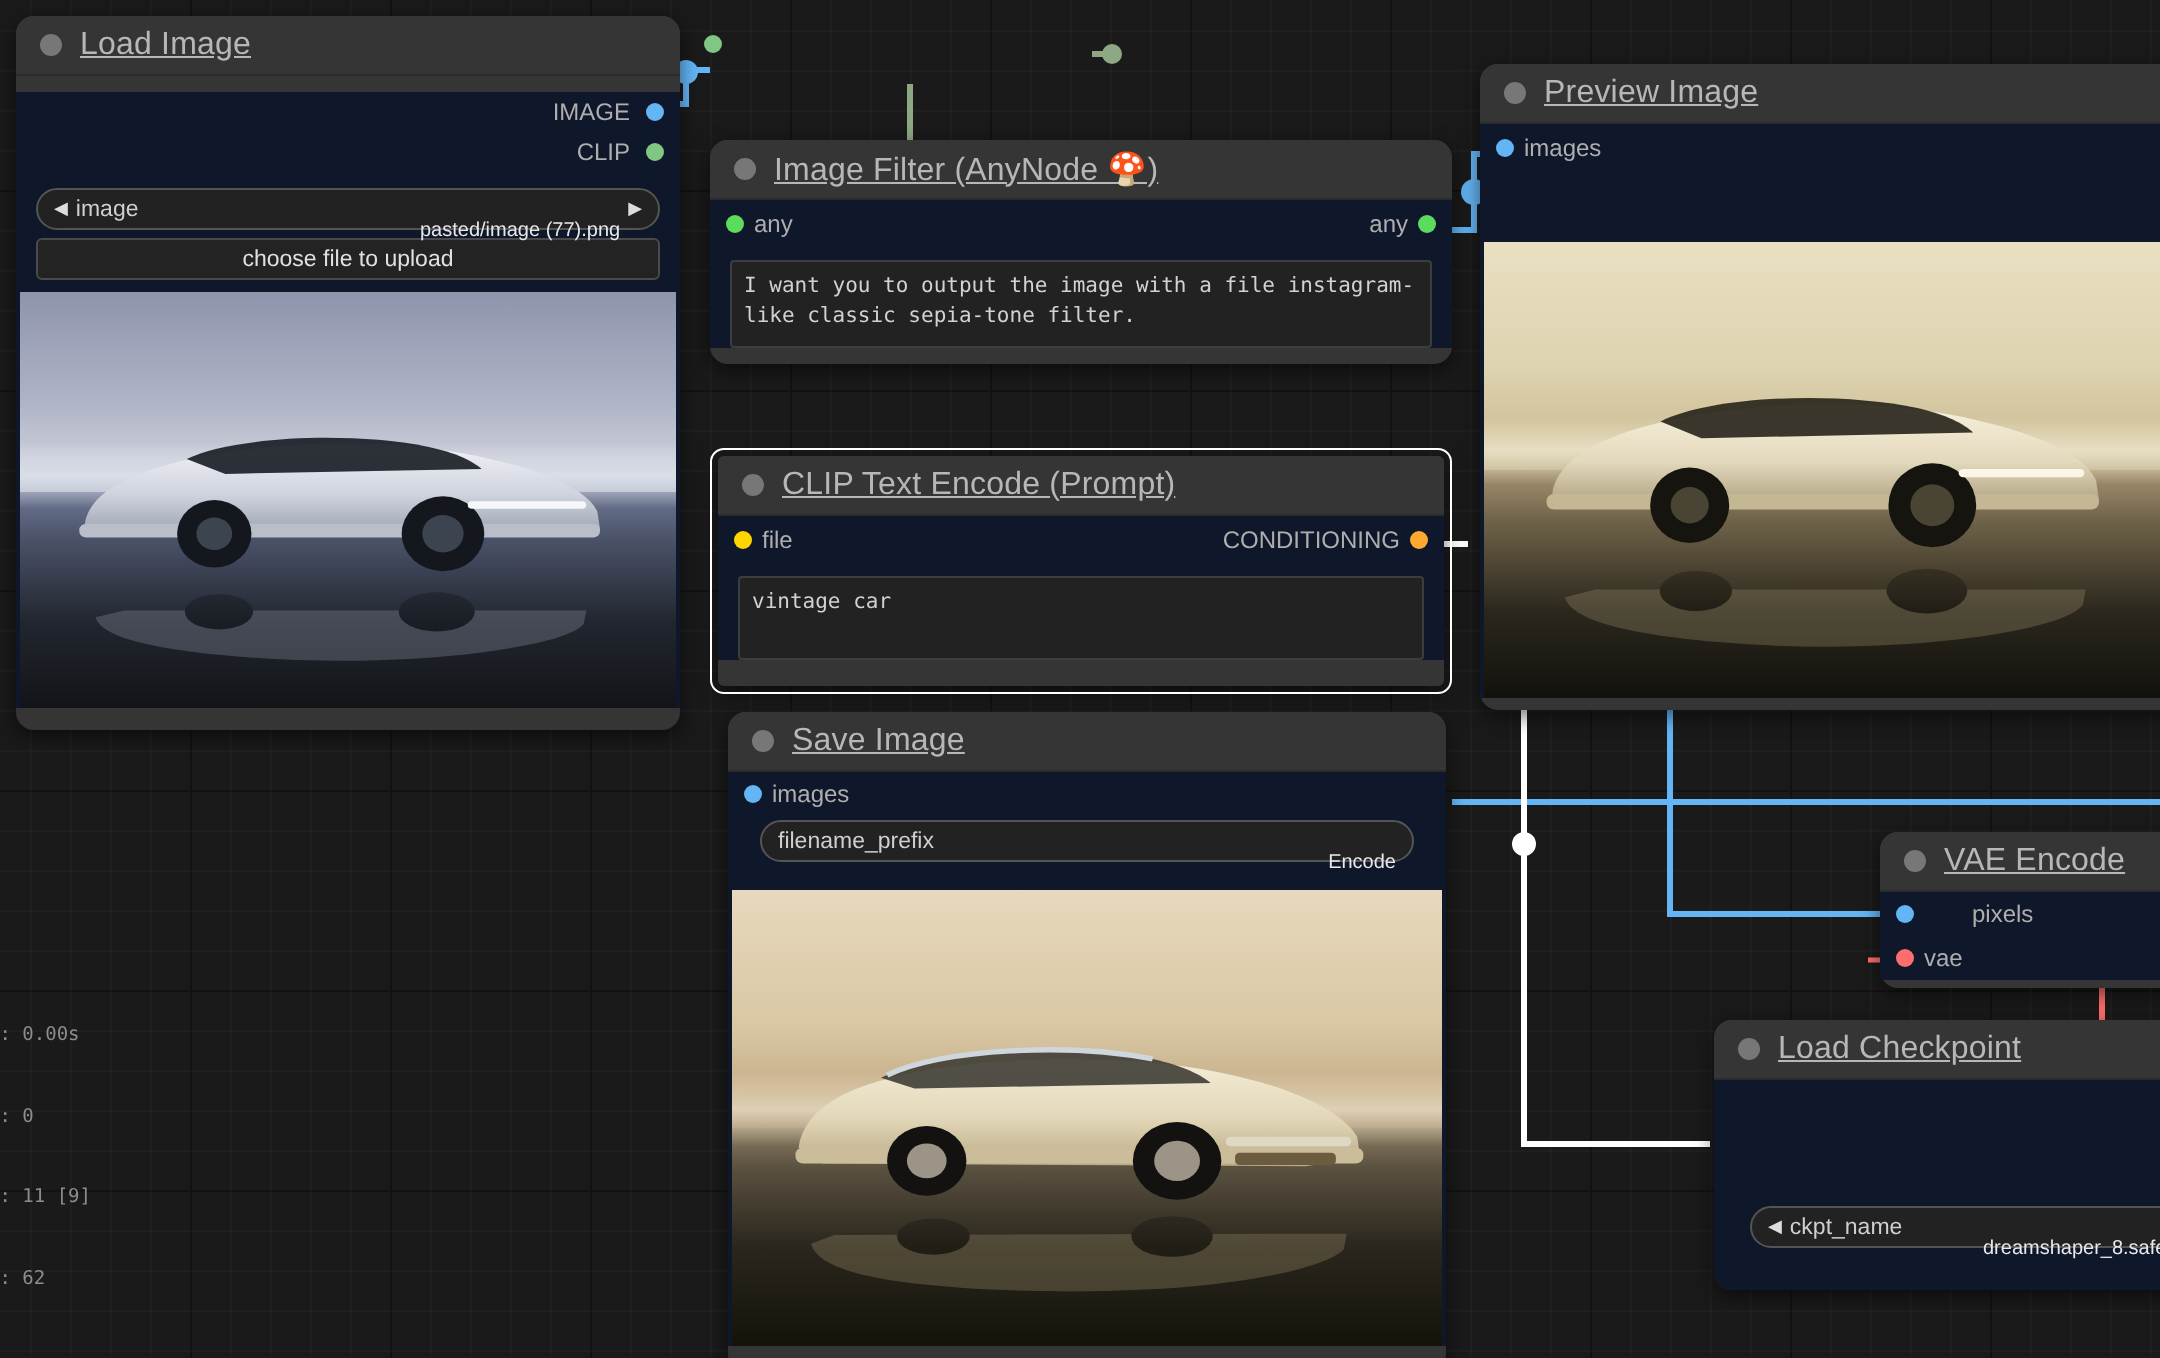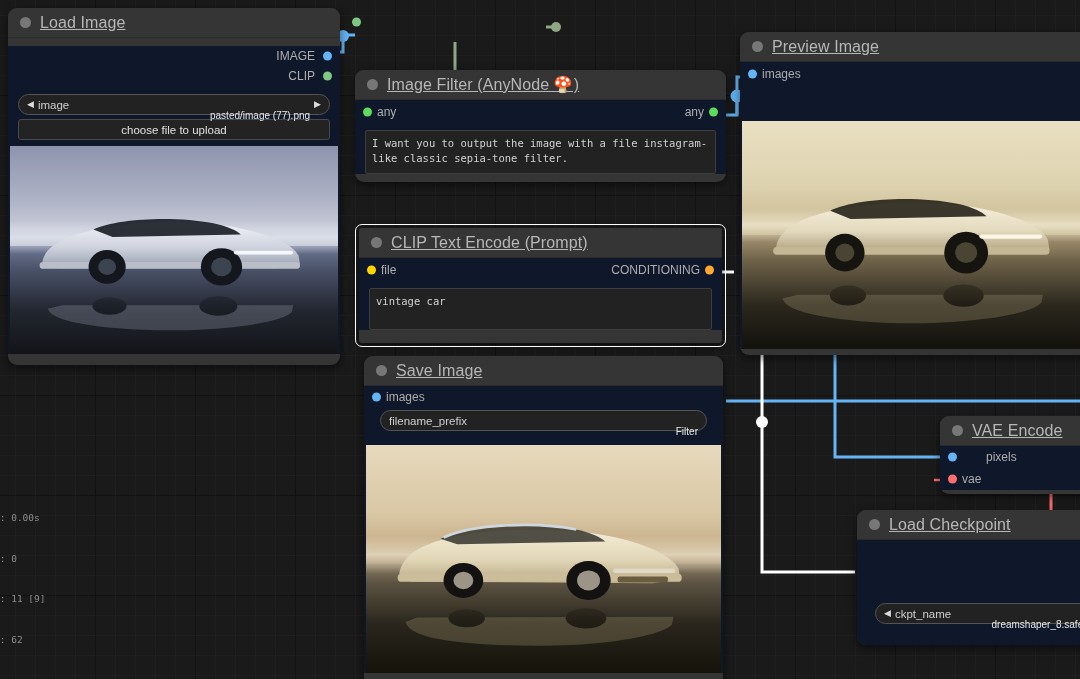--- a/index.html
+++ b/index.html
@@ -312,21 +312,21 @@
       <span class="collapse-dot"></span>
       <span class="t">Save Image</span>
     </div>
     <div class="node-body">
       <div style="position:relative; height:22px;">
         <span class="slot-dot left dot-image" style="top:11px;"></span>
         <span class="slot-label" style="position:absolute; left:22px; top:4px;">images</span>
       </div>
       <div class="widget" style="margin:2px 16px;">
         <span class="wname">filename_prefix</span>
-        <span class="wvalue">Filter</span>
+        <span class="wvalue">Encode</span>
       </div>
 
       <div class="img-preview sceneC" style="margin:14px 2px 0 2px; width:355px; height:228px;">
         <div class="mtn"></div>
         <div class="sea"></div>
         <div class="haze"></div>
         <div class="carwrap" style="left:5%; top:26%; width:86%; height:50%;">
           <svg viewBox="0 0 400 170" preserveAspectRatio="none">
             <defs>
               <linearGradient id="gC" x1="0" y1="0" x2="0" y2="1">

